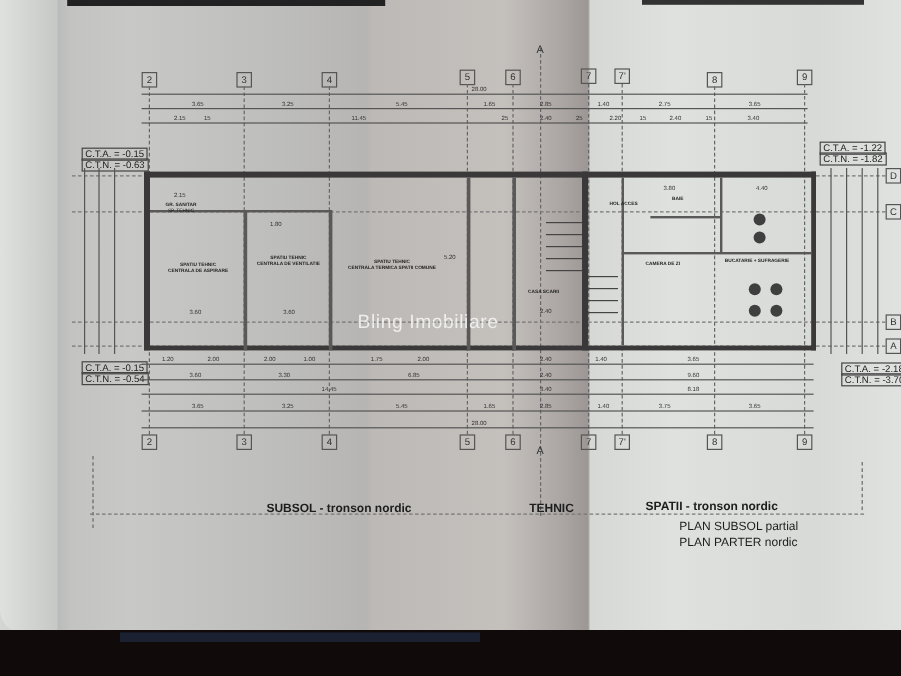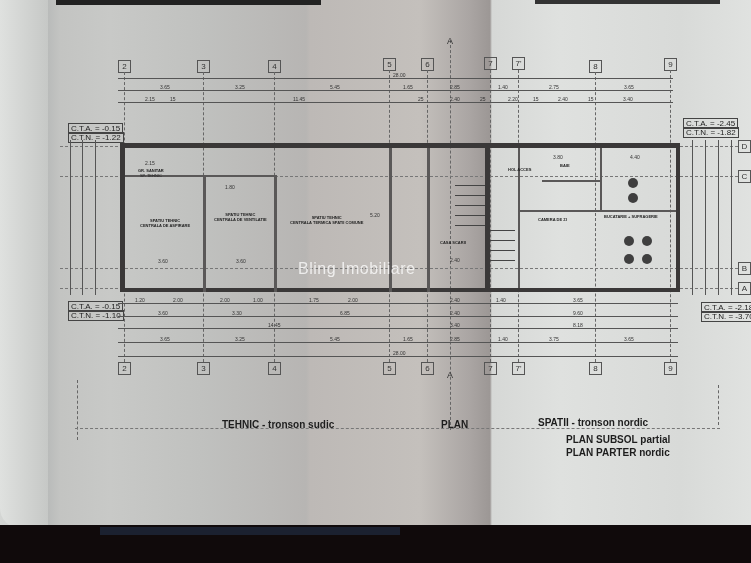--- a/index.html
+++ b/index.html
@@ -39,21 +39,21 @@
     position:absolute; border:1px solid #444; font-size:8px; color:#222;
     line-height:9px; padding:0 2px; background:transparent; white-space:nowrap;
   }
 
   .wall { position:absolute; background:#3a3838; }
   .wall-thin { position:absolute; background:#5a5858; }
   .room-label { position:absolute; font-size:4px; color:#222; text-align:center; line-height:5px; white-space:nowrap; }
   .room-label b { font-weight:bold; }
 
   .section-label { position:absolute; font-size:10px; font-weight:bold; color:#1d1d1d; white-space:nowrap; }
-  .plan-title { position:absolute; font-size:10px; font-weight:bold; color:#1d1d1d; white-space:nowrap; line-height:12px; text-align:right; }
+  .plan-title { position:absolute; font-size:10px; font-weight:normal; color:#1d1d1d; white-space:nowrap; line-height:12px; text-align:right; }
 
   .watermark {
     position:absolute; left:298px; top:260px; font-size:16px; color:rgba(255,255,255,0.75);
     letter-spacing:0.5px; white-space:nowrap;
   }
   .stair-line { position:absolute; height:0; border-top:1px solid #444; }
   .table-dot { position:absolute; width:10px; height:10px; border-radius:50%; background:#3f3f3f; }
   .section-marker { position:absolute; font-size:9px; color:#333; }
 </style>
 </head>
@@ -110,24 +110,24 @@
 <div class="dim-text" style="left:418px;top:96px;">25</div>
 <div class="dim-text" style="left:450px;top:96px;">2.40</div>
 <div class="dim-text" style="left:480px;top:96px;">25</div>
 <div class="dim-text" style="left:508px;top:96px;">2.20</div>
 <div class="dim-text" style="left:533px;top:96px;">15</div>
 <div class="dim-text" style="left:558px;top:96px;">2.40</div>
 <div class="dim-text" style="left:588px;top:96px;">15</div>
 <div class="dim-text" style="left:623px;top:96px;">3.40</div>
 
 <div class="level-box" style="left:68px;top:123px;">C.T.A. = -0.15</div>
-<div class="level-box" style="left:68px;top:132px;">C.T.N. = -1.22</div>
+<div class="level-box" style="left:68px;top:132px;">C.T.N. = -0.63</div>
 <div class="level-box" style="left:68px;top:301px;">C.T.A. = -0.15</div>
-<div class="level-box" style="left:68px;top:310px;">C.T.N. = -1.10</div>
-<div class="level-box" style="left:683px;top:118px;">C.T.A. = -2.45</div>
+<div class="level-box" style="left:68px;top:310px;">C.T.N. = -0.54</div>
+<div class="level-box" style="left:683px;top:118px;">C.T.A. = -1.22</div>
 <div class="level-box" style="left:683px;top:127px;">C.T.N. = -1.82</div>
 <div class="level-box" style="left:701px;top:302px;">C.T.A. = -2.18</div>
 <div class="level-box" style="left:701px;top:311px;">C.T.N. = -3.70</div>
 
 <div class="axis-tag" style="left:738px;top:140px;">D</div>
 <div class="axis-tag" style="left:738px;top:170px;">C</div>
 <div class="axis-tag" style="left:738px;top:262px;">B</div>
 <div class="axis-tag" style="left:738px;top:282px;">A</div>
 
 <div class="grid-h" style="left:60px;top:146px;width:678px;"></div>
@@ -234,19 +234,19 @@
 <div class="axis-tag" style="left:197px;top:362px;">3</div>
 <div class="axis-tag" style="left:268px;top:362px;">4</div>
 <div class="axis-tag" style="left:383px;top:362px;">5</div>
 <div class="axis-tag" style="left:421px;top:362px;">6</div>
 <div class="axis-tag" style="left:484px;top:362px;">7</div>
 <div class="axis-tag" style="left:512px;top:362px;">7'</div>
 <div class="axis-tag" style="left:589px;top:362px;">8</div>
 <div class="axis-tag" style="left:664px;top:362px;">9</div>
 
 <div class="grid-h" style="left:75px;top:428px;width:645px;"></div>
-<div class="section-label" style="left:222px;top:419px;">TEHNIC - tronson sudic</div>
-<div class="section-label" style="left:441px;top:419px;">PLAN</div>
+<div class="section-label" style="left:222px;top:419px;">SUBSOL - tronson nordic</div>
+<div class="section-label" style="left:441px;top:419px;">TEHNIC</div>
 <div class="section-label" style="left:538px;top:417px;">SPATII - tronson nordic</div>
 <div class="plan-title" style="left:566px;top:434px;">PLAN SUBSOL partial</div>
 <div class="plan-title" style="left:566px;top:447px;">PLAN PARTER nordic</div>
 
 <div class="watermark">Bling Imobiliare</div>
 
 </body></html>

